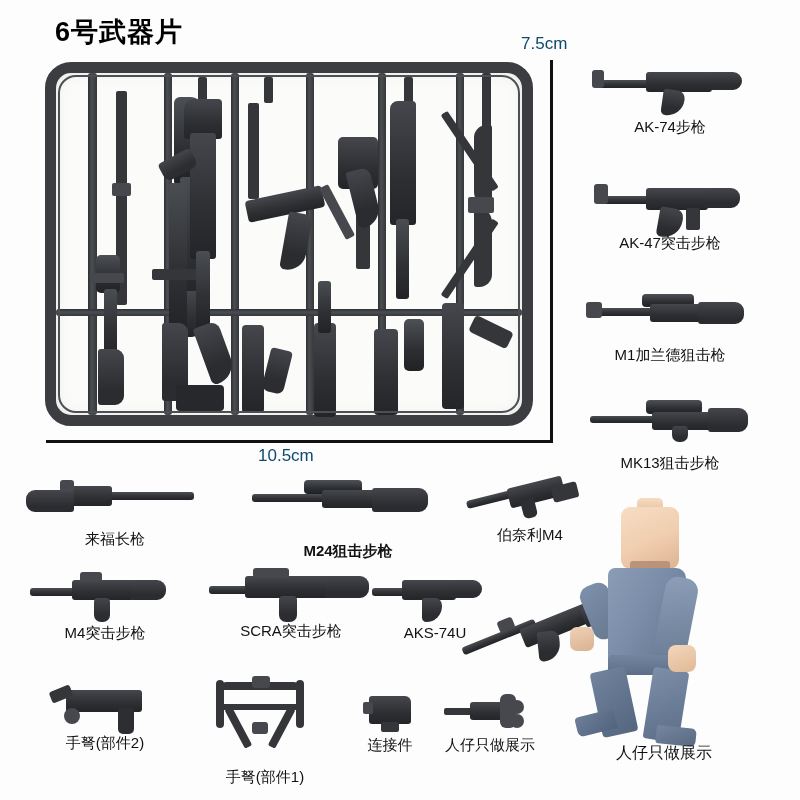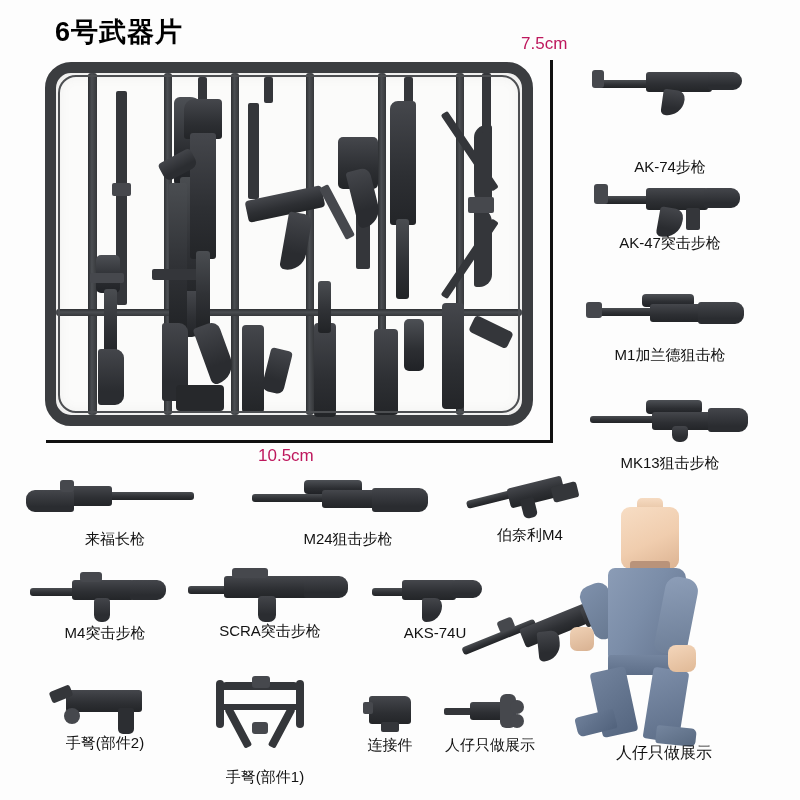--- a/index.html
+++ b/index.html
@@ -42,21 +42,21 @@
     position: absolute;
     left: 550px;
     top: 60px;
     width: 3px;
     height: 383px;
     background: #111111;
   }
   .dim-label {
     position: absolute;
     font-size: 17px;
-    color: #be185d;
+    color: #0c4a6e;
     white-space: nowrap;
   }
   #dim-height-label { left: 521px; top: 34px; }
   #dim-width-label  { left: 258px; top: 446px; }
 
   
   #sprue-frame {
     position: absolute;
     left: 45px;
     top: 62px;
@@ -301,21 +301,21 @@
 </div>
 
 <div class="catalog-item" style="left:580px; top:58px; width:180px; height:62px;">
   <div class="item-canvas">
     <div class="barrel" style="left:18px; top:22px; width:62px; height:8px;"></div>
     <div class="body-blk" style="left:66px; top:14px; width:66px; height:20px; border-radius:3px;"></div>
     <div class="mag-curve" style="left:82px; top:32px; width:22px; height:26px; transform:rotate(8deg);"></div>
     <div class="stock" style="left:128px; top:14px; width:34px; height:18px;"></div>
     <div class="part light" style="left:12px; top:12px; width:12px; height:18px; border-radius:3px;"></div>
   </div>
-  <div class="item-label" style="top:60px;margin-top:40px;">AK-74步枪</div>
+  <div class="item-label" style="top:60px;">AK-74步枪</div>
 </div>
 
 <div class="catalog-item" style="left:580px; top:172px; width:180px; height:62px;">
   <div class="item-canvas">
     <div class="barrel" style="left:22px; top:24px; width:58px; height:8px;"></div>
     <div class="body-blk" style="left:66px; top:16px; width:62px; height:22px; border-radius:3px;"></div>
     <div class="mag-curve" style="left:78px; top:36px; width:24px; height:30px; transform:rotate(10deg);"></div>
     <div class="part" style="left:106px; top:36px; width:14px; height:22px; border-radius:2px;"></div>
     <div class="stock" style="left:124px; top:16px; width:36px; height:20px;"></div>
     <div class="part light" style="left:14px; top:12px; width:14px; height:20px; border-radius:3px;"></div>
@@ -355,21 +355,21 @@
   <div class="item-label" style="top:58px;">来福长枪</div>
 </div>
 
 <div class="catalog-item" style="left:248px; top:472px; width:200px; height:58px;">
   <div class="item-canvas">
     <div class="barrel" style="left:4px; top:22px; width:84px; height:8px;"></div>
     <div class="scope" style="left:56px; top:8px; width:58px; height:14px; border-radius:4px;"></div>
     <div class="body-blk" style="left:74px; top:18px; width:56px; height:18px; border-radius:3px;"></div>
     <div class="stock" style="left:124px; top:16px; width:56px; height:24px;"></div>
   </div>
-  <div class="item-label" style="top:58px;">M24狙击步枪</div>
+  <div class="item-label" style="top:70px;font-weight:bold;">M24狙击步枪</div>
 </div>
 
 <div class="catalog-item" style="left:460px; top:468px; width:140px; height:58px;">
   <div class="item-canvas">
     <div class="barrel" style="left:6px; top:26px; width:58px; height:8px; transform:rotate(-14deg);"></div>
     <div class="body-blk" style="left:48px; top:14px; width:56px; height:20px; transform:rotate(-14deg); border-radius:3px;"></div>
     <div class="part" style="left:92px; top:16px; width:26px; height:16px; transform:rotate(-14deg); border-radius:3px;"></div>
     <div class="grip" style="left:62px; top:30px; width:14px; height:20px; transform:rotate(-14deg);"></div>
   </div>
   <div class="item-label" style="top:58px;">伯奈利M4</div>
@@ -379,21 +379,21 @@
   <div class="item-canvas">
     <div class="barrel" style="left:10px; top:26px; width:52px; height:8px;"></div>
     <div class="body-blk" style="left:52px; top:18px; width:62px; height:20px; border-radius:3px;"></div>
     <div class="mag" style="left:74px; top:36px; width:16px; height:24px;"></div>
     <div class="stock" style="left:110px; top:18px; width:36px; height:20px;"></div>
     <div class="part light" style="left:60px; top:10px; width:22px; height:10px; border-radius:3px;"></div>
   </div>
   <div class="item-label" style="top:62px;">M4突击步枪</div>
 </div>
 
-<div class="catalog-item" style="left:180px; top:560px; width:180px; height:62px;">
+<div class="catalog-item" style="left:201px; top:560px; width:180px; height:62px;">
   <div class="item-canvas">
     <div class="barrel" style="left:8px; top:26px; width:44px; height:8px;"></div>
     <div class="body-blk" style="left:44px; top:16px; width:86px; height:22px; border-radius:3px;"></div>
     <div class="mag" style="left:78px; top:36px; width:18px; height:26px;"></div>
     <div class="stock" style="left:124px; top:16px; width:44px; height:22px;"></div>
     <div class="part light" style="left:52px; top:8px; width:36px; height:10px; border-radius:3px;"></div>
   </div>
   <div class="item-label" style="top:62px;">SCRA突击步枪</div>
 </div>
 

